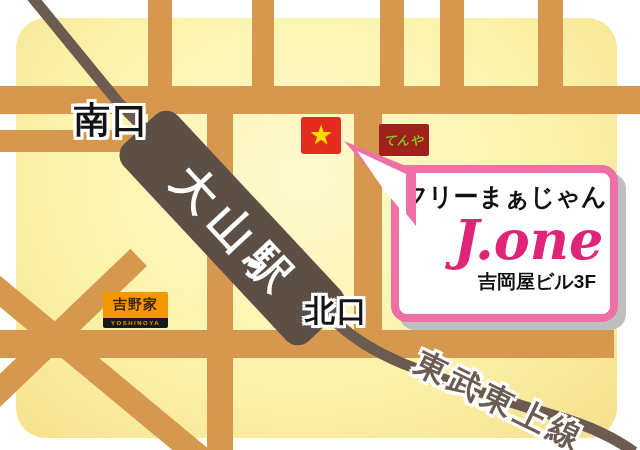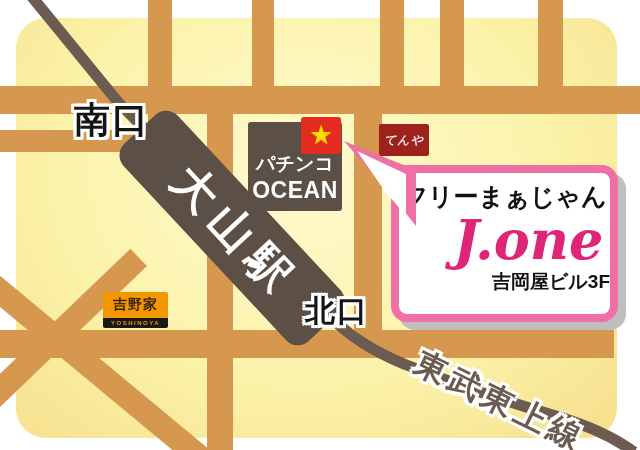--- a/index.html
+++ b/index.html
@@ -29,21 +29,21 @@
   .pachinko .l1{font-size:19px;font-weight:bold;letter-spacing:0;}
   .pachinko .l2{font-size:23px;font-weight:900;letter-spacing:.5px;}
   .star-box{
     left:301px;top:117px;width:40px;height:37px;background:#E32B1F;border-radius:3px;
     display:flex;align-items:center;justify-content:center;
   }
   .star-box .star{color:#FFD900;font-size:27px;line-height:1;text-shadow:0 1px 0 #D86A00;}
   .tenya{
     left:379px;top:124px;width:50px;height:32px;background:#9E211B;border-radius:2px;
     display:flex;align-items:center;justify-content:center;
-    color:#e5e5e5;font-size:12px;font-weight:bold;font-style:italic;letter-spacing:1px;
+    color:#84cc16;font-size:12px;font-weight:bold;font-style:italic;letter-spacing:1px;
   }
   .yoshinoya{
     left:103px;top:292px;width:65px;height:36px;display:flex;flex-direction:column;
     border-radius:2px;overflow:hidden;
   }
   .yoshinoya .top{
     flex:1;background:#F39800;display:flex;align-items:center;justify-content:center;
     color:#3E2409;font-size:14px;font-weight:900;letter-spacing:1px;
   }
   .yoshinoya .band{
@@ -68,21 +68,21 @@
   .bubble{
     left:391px;top:165px;width:227px;height:157px;box-sizing:border-box;
     background:#fff;border:8px solid #EF70A5;border-radius:16px;
     box-shadow:8px 8px 0 #BFBFBF;
   }
   .bubble .tagline{margin-top:7px;text-align:center;font-size:25px;font-weight:900;color:#111;}
   .bubble .brand{
     text-align:center;font-family:"DejaVu Serif",serif;font-style:italic;font-weight:bold;
     font-size:54px;line-height:1.02;color:#DE2577;margin-top:0;padding-left:48px;
   }
-  .bubble .floor{text-align:right;font-size:19px;font-weight:900;color:#111;margin-top:1px;}
+  .bubble .floor{text-align:right;padding-right:14px;font-size:19px;font-weight:900;color:#111;margin-top:1px;}
   svg.layer{position:absolute;left:0;top:0;pointer-events:none;}
 </style>
 </head>
 <body>
 
 <div class="stage">
 
   <div class="abs map-bg"></div>
 
   <div class="road" style="left:0;top:86px;width:640px;height:28px;"></div>
@@ -101,24 +101,20 @@
   <svg class="layer" width="640" height="450" viewBox="0 0 640 450">
     <path d="M 28 -8 L 118 102 L 330 316 Q 356 344 404 364 Q 486 396 556 416 Q 604 430 634 452" fill="none" stroke="#6B5B50" stroke-width="11"></path>
   </svg>
 
   <div class="abs station">
     <span>大</span>
     <span>山</span>
     <span>駅</span>
   </div>
 
-  <div class="abs pachinko">
-    <div class="l1">パチンコ</div>
-    <div class="l2">OCEAN</div>
-  </div>
 
   <div class="abs star-box">
     <span class="star">★</span>
   </div>
 
   <div class="abs tenya">
     <span>てんや</span>
   </div>
 
   <div class="abs yoshinoya">

